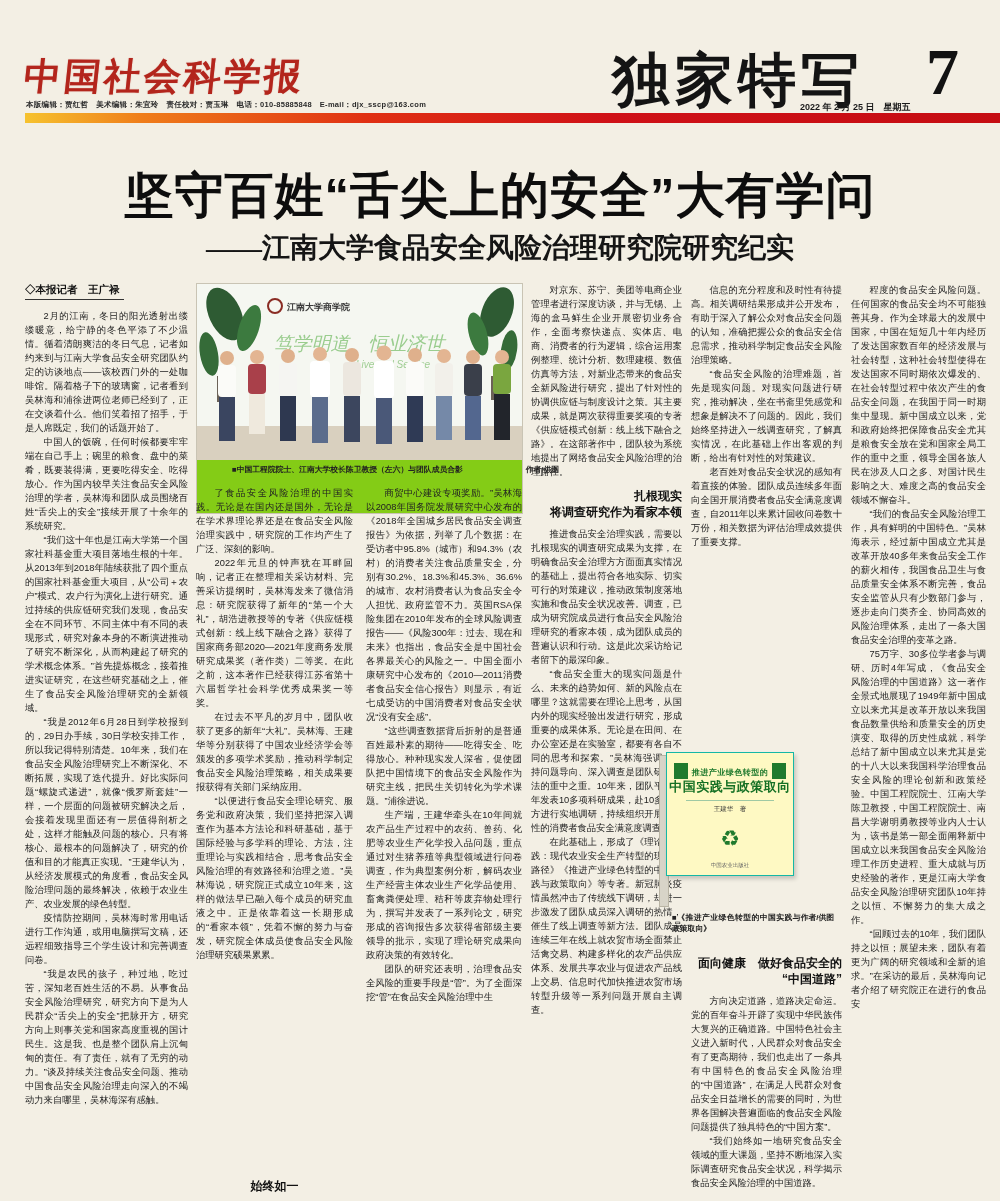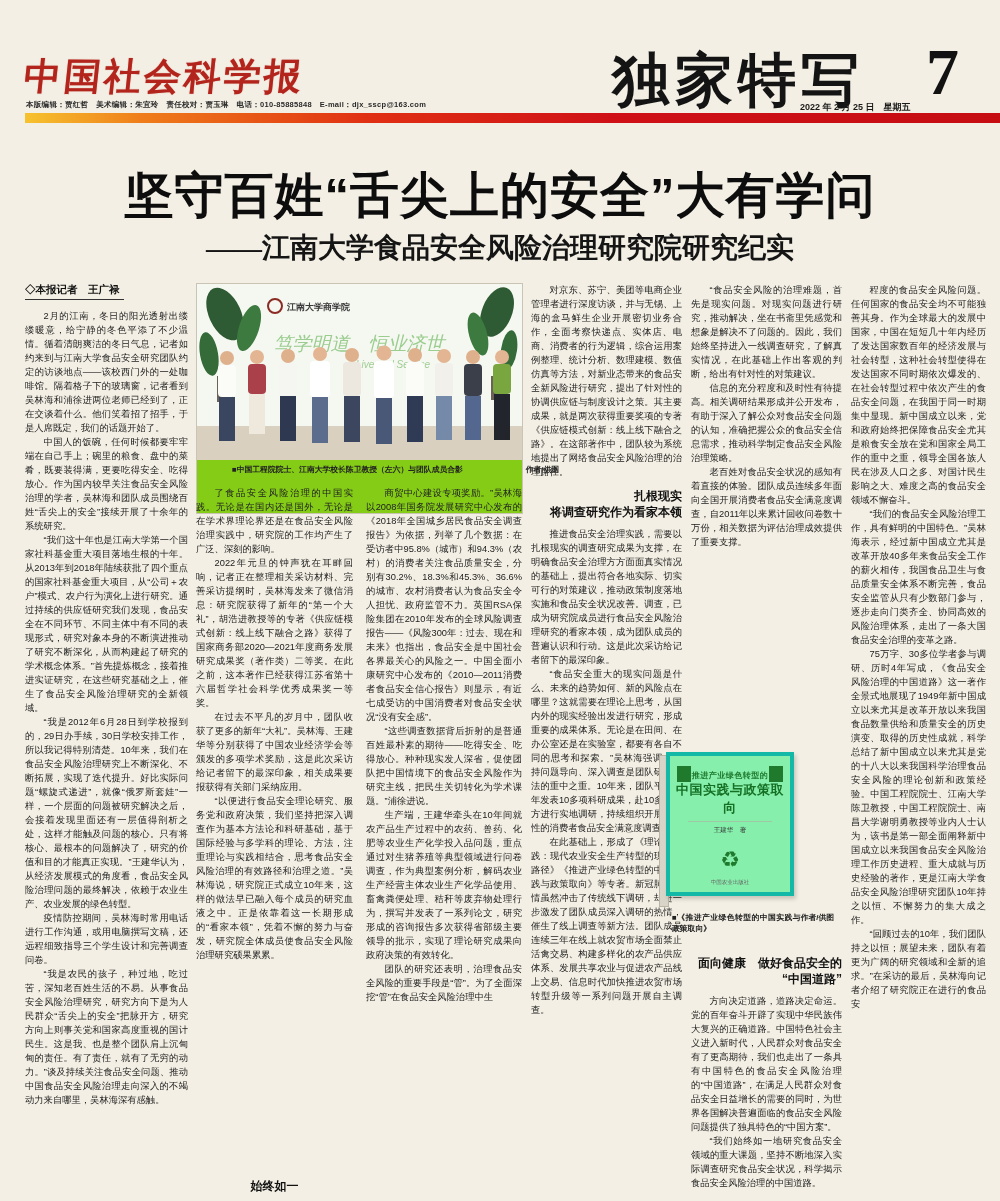--- a/index.html
+++ b/index.html
@@ -58,22 +58,22 @@
   .photo{left:196px;top:283px;width:327px;height:231px;background:#84cc16;border:1px solid #c9c4b4;box-sizing:border-box;}
   .photo svg{display:block;}
   .photo-caption{
     left:196px;top:464px;width:327px;display:flex;justify-content:space-between;
     font-size:7.8px;font-weight:bold;color:#222;margin-left:36px;
   }
   
   .book{left:666px;top:752px;width:128px;height:156px;}
   .book .spine{position:absolute;left:-7px;top:3px;width:8px;height:150px;background:#d8d4c8;border:1px solid #b9b4a4;}
   .book .cover{
-    position:absolute;left:0;top:0;width:128px;height:144px;background:#86efac;
-    border:4px solid #14b8a6;box-shadow:2px 3px 4px rgba(0,0,0,.18);box-sizing:border-box;text-align:center;
+    position:absolute;left:0;top:0;width:128px;height:124px;background:#fef9c3;
+    border:1px solid #14b8a6;box-shadow:2px 3px 4px rgba(0,0,0,.18);box-sizing:border-box;text-align:center;
   }
   .book .sq{position:absolute;top:10px;width:14px;height:16px;background:#1f7a2d;}
   .book .sq.l{left:7px;} .book .sq.r{right:7px;}
   .book .t1{margin-top:14px;font-size:8px;color:#1f7a2d;font-weight:bold;letter-spacing:.5px;}
   .book .t2{font-size:13px;color:#157024;font-weight:900;letter-spacing:.5px;}
   .book .rule{width:70%;height:1px;background:#9fc9a4;margin:4px auto;}
   .book .auth{font-size:6.5px;color:#333;margin-top:4px;}
   .book .recy{font-size:22px;color:#1f7a2d;margin-top:14px;line-height:22px;}
   .book .pub{position:absolute;bottom:6px;left:0;right:0;font-size:5.5px;color:#666;}
   .book-caption{
@@ -189,21 +189,21 @@
 </div>
 <div class="abs photo-caption">
   <span>■中国工程院院士、江南大学校长陈卫教授（左六）与团队成员合影</span>
   <span>作者/供图</span>
 </div>
 
 <div class="abs col" id="col2">
   <div>
       <p class="para">了食品安全风险治理的中国实践。无论是在国内还是国外，无论是在学术界理论界还是在食品安全风险治理实践中，研究院的工作均产生了广泛、深刻的影响。</p>
       <p class="para">2022年元旦的钟声犹在耳畔回响，记者正在整理相关采访材料、完善采访提纲时，吴林海发来了微信消息：研究院获得了新年的“第一个大礼”，胡浩进教授等的专著《供应链模式创新：线上线下融合之路》获得了国家商务部2020—2021年度商务发展研究成果奖（著作类）二等奖。在此之前，这本著作已经获得江苏省第十六届哲学社会科学优秀成果奖一等奖。</p>
-      <p class="para">在过去不平凡的岁月中，团队收获了更多的新年“大礼”。吴林海、王建华等分别获得了中国农业经济学会等颁发的多项学术奖励，这是此次采访给记者留下的最深印象，相关成果要报获得有关部门采纳应用。</p>
+      <p class="para">在过去不平凡的岁月中，团队收获了更多的新年“大礼”。吴林海、王建华等分别获得了中国农业经济学会等颁发的多项学术奖励，推动科学制定食品安全风险治理策略，相关成果要报获得有关部门采纳应用。</p>
       <p class="para">“以便进行食品安全理论研究、服务党和政府决策，我们坚持把深入调查作为基本方法论和科研基础，基于国际经验与多学科的理论、方法，注重理论与实践相结合，思考食品安全风险治理的有效路径和治理之道。”吴林海说，研究院正式成立10年来，这样的做法早已融入每个成员的研究血液之中。正是依靠着这一长期形成的“看家本领”，凭着不懈的努力与奋发，研究院全体成员使食品安全风险治理研究硕果累累。</p>
     </div>
 </div>
 <div class="abs col2-bottom-head">始终如一</div>
 
 <div class="abs col" id="col3">
   <div>
       <p class="para">商贸中心建设专项奖励。”吴林海以2008年国务院发展研究中心发布的《2018年全国城乡居民食品安全调查报告》为依据，列举了几个数据：在受访者中95.8%（城市）和94.3%（农村）的消费者关注食品质量安全，分别有30.2%、18.3%和45.3%、36.6%的城市、农村消费者认为食品安全令人担忧、政府监管不力。英国RSA保险集团在2010年发布的全球风险调查报告——《风险300年：过去、现在和未来》也指出，食品安全是中国社会各界最关心的风险之一。中国全面小康研究中心发布的《2010—2011消费者食品安全信心报告》则显示，有近七成受访的中国消费者对食品安全状况“没有安全感”。</p>
       <p class="para">“这些调查数据背后折射的是普通百姓最朴素的期待——吃得安全、吃得放心。种种现实发人深省，促使团队把中国情境下的食品安全风险作为研究主线，把民生关切转化为学术课题。”浦徐进说。</p>
       <p class="para">生产端，王建华牵头在10年间就农产品生产过程中的农药、兽药、化肥等农业生产化学投入品问题，重点通过对生猪养殖等典型领域进行问卷调查，作为典型案例分析，解码农业生产经营主体农业生产化学品使用、畜禽粪便处理、秸秆等废弃物处理行为，撰写并发表了一系列论文，研究形成的咨询报告多次获得省部级主要领导的批示，实现了理论研究成果向政府决策的有效转化。</p>
@@ -217,22 +217,22 @@
       <div class="colhead">扎根现实
 将调查研究作为看家本领</div>
       <p class="para">推进食品安全治理实践，需要以扎根现实的调查研究成果为支撑，在明确食品安全治理方方面面真实情况的基础上，提出符合各地实际、切实可行的对策建议，推动政策制度落地实施和食品安全状况改善。调查，已成为研究院成员进行食品安全风险治理研究的看家本领，成为团队成员的普遍认识和行动。这是此次采访给记者留下的最深印象。</p>
       <p class="para">“食品安全重大的现实问题是什么、未来的趋势如何、新的风险点在哪里？这就需要在理论上思考，从国内外的现实经验出发进行研究，形成重要的成果体系。无论是在田间、在办公室还是在实验室，都要有各自不同的思考和探索。”吴林海强调，坚持问题导向、深入调查是团队研究方法的重中之重。10年来，团队平均每年发表10多项科研成果，赴10多个地方进行实地调研，持续组织开展全国性的消费者食品安全满意度调查。</p>
       <p class="para">在此基础上，形成了《理论与实践：现代农业安全生产转型的现代化路径》《推进产业绿色转型的中国实践与政策取向》等专著。新冠肺炎疫情虽然冲击了传统线下调研，却进一步激发了团队成员深入调研的热情，催生了线上调查等新方法。团队成员连续三年在线上就农贸市场全面禁止活禽交易、构建多样化的农产品供应体系、发展共享农业与促进农产品线上交易、信息时代加快推进农贸市场转型升级等一系列问题开展自主调查。</p>
     </div>
 </div>
 
 <div class="abs col" id="col5top">
   <div>
+      <p class="para">信息的充分程度和及时性有待提高。相关调研结果形成并公开发布，有助于深入了解公众对食品安全问题的认知，准确把握公众的食品安全信息需求，推动科学制定食品安全风险治理策略。</p>
       <p class="para">“食品安全风险的治理难题，首先是现实问题。对现实问题进行研究，推动解决，坐在书斋里凭感觉和想象是解决不了问题的。因此，我们始终坚持进入一线调查研究，了解真实情况，在此基础上作出客观的判断，给出有针对性的对策建议。</p>
-      <p class="para">信息的充分程度和及时性有待提高。相关调研结果形成并公开发布，有助于深入了解公众对食品安全问题的认知，准确把握公众的食品安全信息需求，推动科学制定食品安全风险治理策略。</p>
       <p class="para">老百姓对食品安全状况的感知有着直接的体验。团队成员连续多年面向全国开展消费者食品安全满意度调查，自2011年以来累计回收问卷数十万份，相关数据为评估治理成效提供了重要支撑。</p>
     </div>
 </div>
 
 <div class="abs book">
   <div class="spine"></div>
   <div class="cover">
     <div class="sq l"></div>
     <div class="sq r"></div>
     <div class="t1">推进产业绿色转型的</div>

